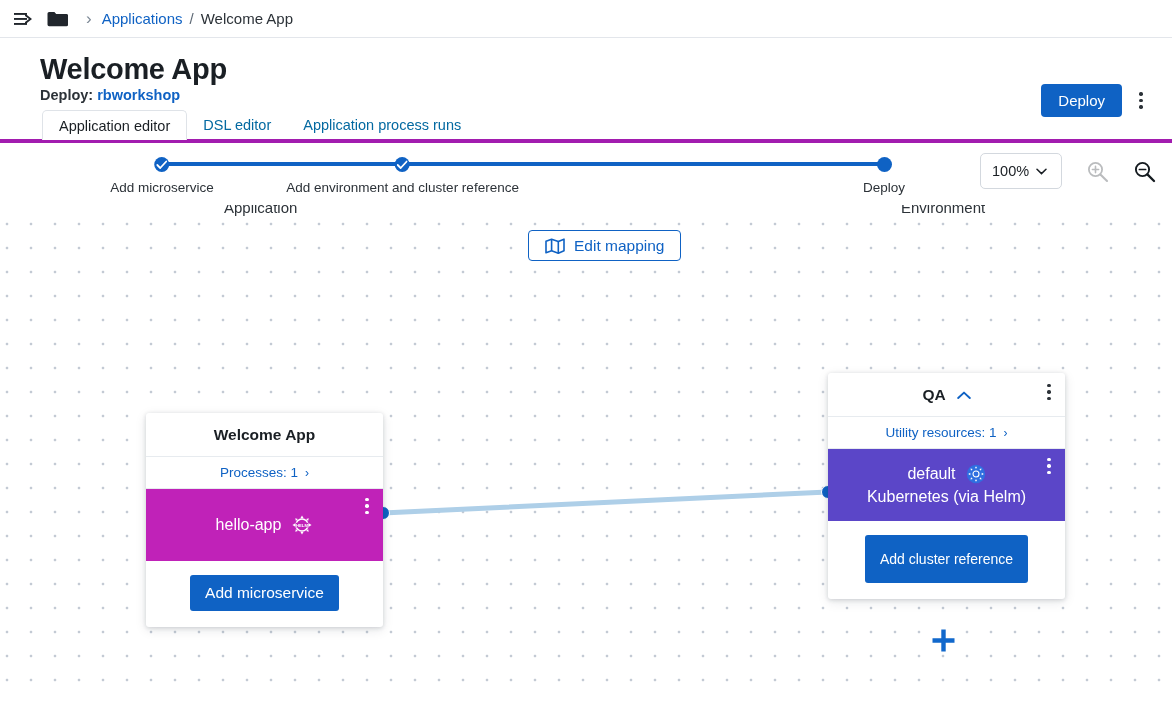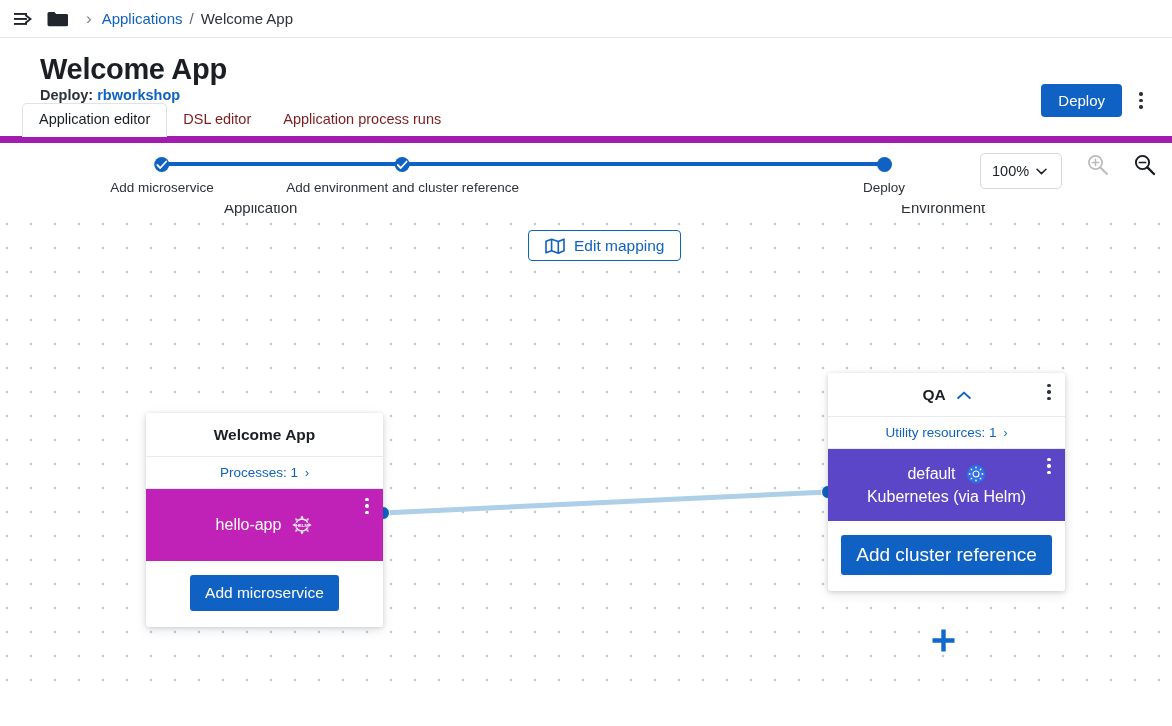--- a/index.html
+++ b/index.html
@@ -70,29 +70,28 @@
     width: 26px; height: 30px;
     display: flex; flex-direction: column;
     align-items: center; justify-content: center;
     gap: 3px; cursor: pointer;
   }
   .kebab i { width: 3.4px; height: 3.4px; border-radius: 50%; background: #2c3238; display:block;}
 
   
   .tabs {
     display: flex;
-    align-items: flex-end;
-    padding-left: 22px;
+    padding-left: 42px;
     height: 33px;
-    border-bottom: 7px solid #a21caf;
+    border-bottom: 4px solid #a21caf;
     position: relative;
   }
   .tab {
     font-size: 14.5px;
-    color: #7f1d1d;
+    color: #0369a1;
     padding: 7px 16px 9px 16px;
     cursor: pointer;
     white-space: nowrap;
   }
   .tab.active {
     color: #1a1f24;
     background: #fff;
     border: 1px solid #dfe3e8;
     border-bottom: 1px solid #fff;
     border-radius: 5px 5px 0 0;
@@ -134,21 +133,21 @@
     margin-top: 8px;
     font-size: 13.5px;
     color: #2c3238;
     white-space: nowrap;
   }
 
   
   .zoom-controls {
     position: absolute;
     right: 16px; top: 10px;
-    display: flex; align-items: flex-start; gap: 24px;
+    display: flex; align-items: center; gap: 24px;
   }
   .zoom-select {
     border: 1px solid #d3d8de;
     border-radius: 5px;
     background: #fff;
     height: 36px;
     padding: 0 11px;
     font-size: 14.5px;
     color: #1a1f24;
     display: flex; align-items: center; gap: 7px;
@@ -254,21 +253,21 @@
   #app-card .card-footer button {
     background: #0f62c4; color: #fff; border: none; border-radius: 3px;
     font-size: 15.5px; font-family: inherit; padding: 9px 15px; cursor: pointer;
   }
 
   
   #env-card { left: 828px; top: 168px; width: 237px; }
   #env-card .tile { background: #5b46c8; height: 72px; line-height: 23px; }
   #env-card .card-footer button {
     background: #0f62c4; color: #fff; border: none; border-radius: 3px;
-    font-size: 19px; font-family: inherit; padding: 9px 15px; cursor: pointer;
+    font-size: 14px; font-family: inherit; padding: 16px 15px; cursor: pointer;
   }
   .chev-up { color: #0f62c4; font-size: 14px; margin-left: 7px; }
 
   .add-env-plus {
     position: absolute;
     left: 930px; top: 422px;
     cursor: pointer;
   }
 </style>
 </head>

